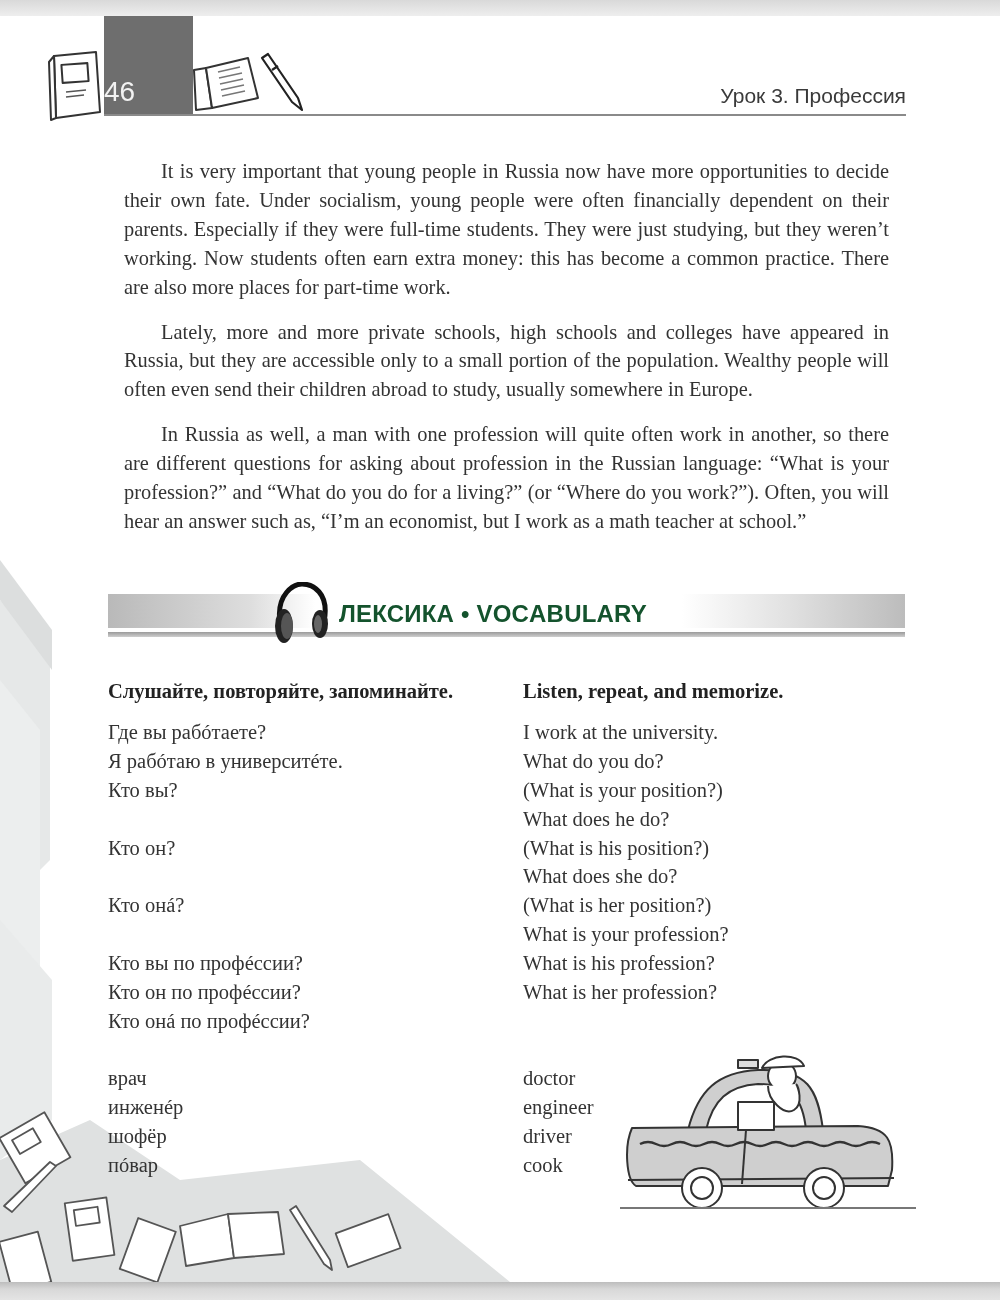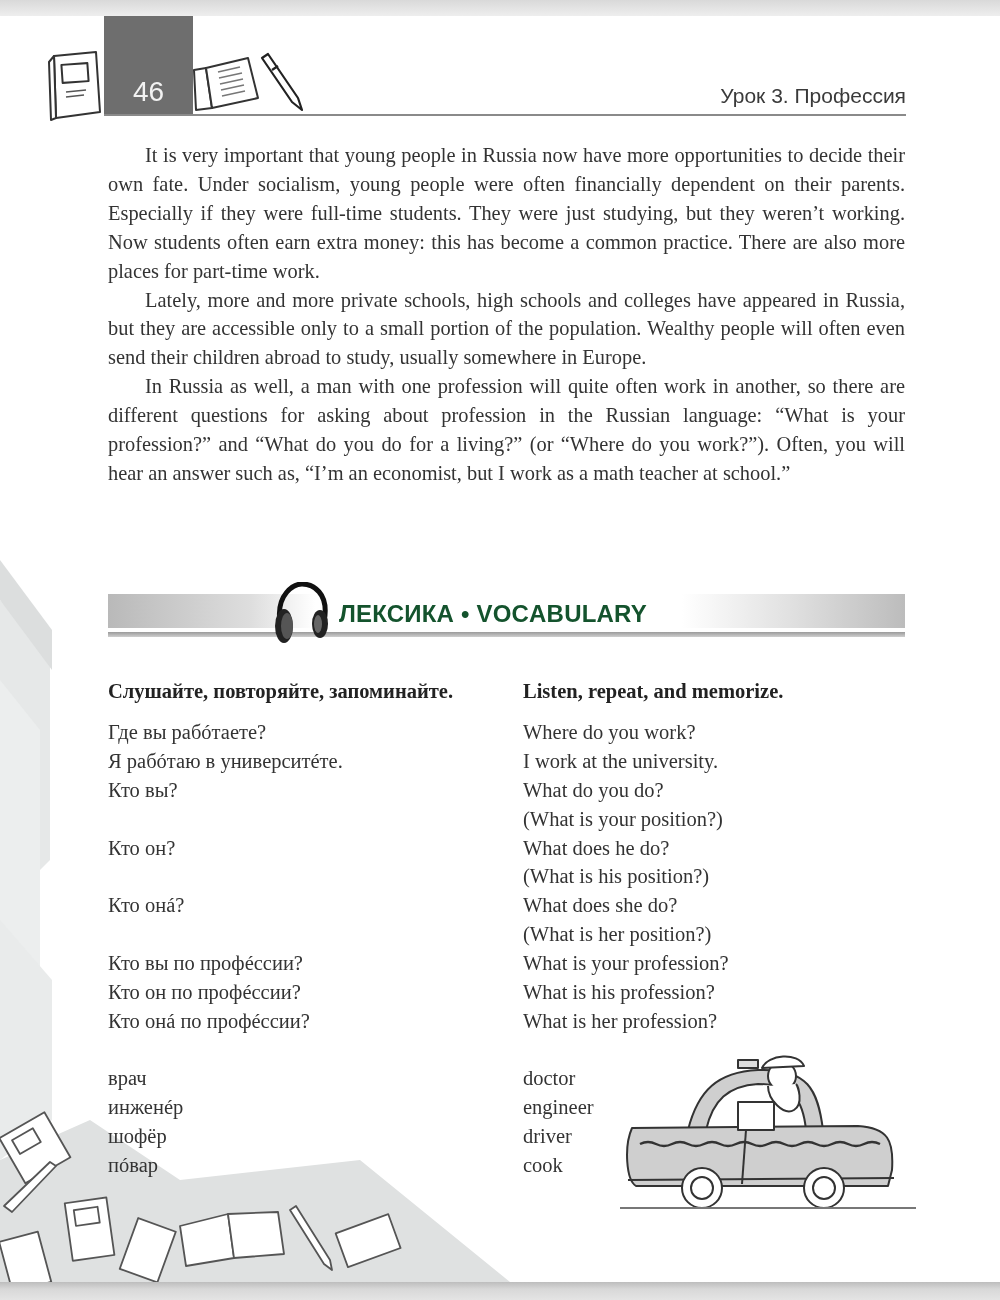--- a/index.html
+++ b/index.html
@@ -19,38 +19,38 @@
   }
   
   .left-deco { position:absolute; left:0; top:560px; width:560px; height:722px; }
 
   
   .page-tab {
     position:absolute; left:104px; top:16px; width:89px; height:100px;
     background:#6e6e6e;
   }
   .page-number {
-    position:absolute; left:0; right:0; bottom:8px; text-align:center;
+    position:absolute; left:0; right:0; bottom:8px; text-align:left;
     font-family:"Liberation Sans", sans-serif; font-size:28px; color:#f2f2f2;
   }
   .header-rule {
     position:absolute; left:104px; top:114px; width:802px; height:2px; background:#8a8a8a;
   }
   .running-head {
     position:absolute; right:94px; top:84px;
     font-family:"Liberation Sans", sans-serif; font-size:21px; color:#3a3a3a;
   }
   .hdr-icon { position:absolute; }
 
   
   .body-text {
     position:absolute; left:108px; top:141px; width:797px;
     font-size:20.4px; line-height:28.9px; text-align:justify; color:#333;
   }
-  .body-text p { margin:0; text-indent:37px; }
+  .body-text p { margin:16px; text-indent:37px; }
 
   
   .vocab-banner { position:absolute; left:108px; top:594px; width:797px; height:48px; }
   .banner-bar {
     position:absolute; left:0; top:0; width:797px; height:34px;
     background:linear-gradient(90deg, #b9b9b9 0%, #dedede 18%, #ffffff 26%, #ffffff 72%, #e2e2e2 85%, #bcbcbc 100%);
   }
   .banner-rule {
     position:absolute; left:0; top:38px; width:797px; height:5px;
     background:linear-gradient(#9a9a9a, #cfcfcf);
@@ -152,21 +152,20 @@
   <li></li>
   <li>Кто он?</li>
   <li></li>
   <li>Кто онá?</li>
   <li></li>
   <li>Кто вы по профéссии?</li>
   <li>Кто он по профéссии?</li>
   <li>Кто онá по профéссии?</li>
 </ul>
 <ul class="vocab-list" style="left:523px;top:718px">
-  <li>Where do you work?</li>
   <li>I work at the university.</li>
   <li>What do you do?</li>
   <li>(What is your position?)</li>
   <li>What does he do?</li>
   <li>(What is his position?)</li>
   <li>What does she do?</li>
   <li>(What is her position?)</li>
   <li>What is your profession?</li>
   <li>What is his profession?</li>
   <li>What is her profession?</li>

